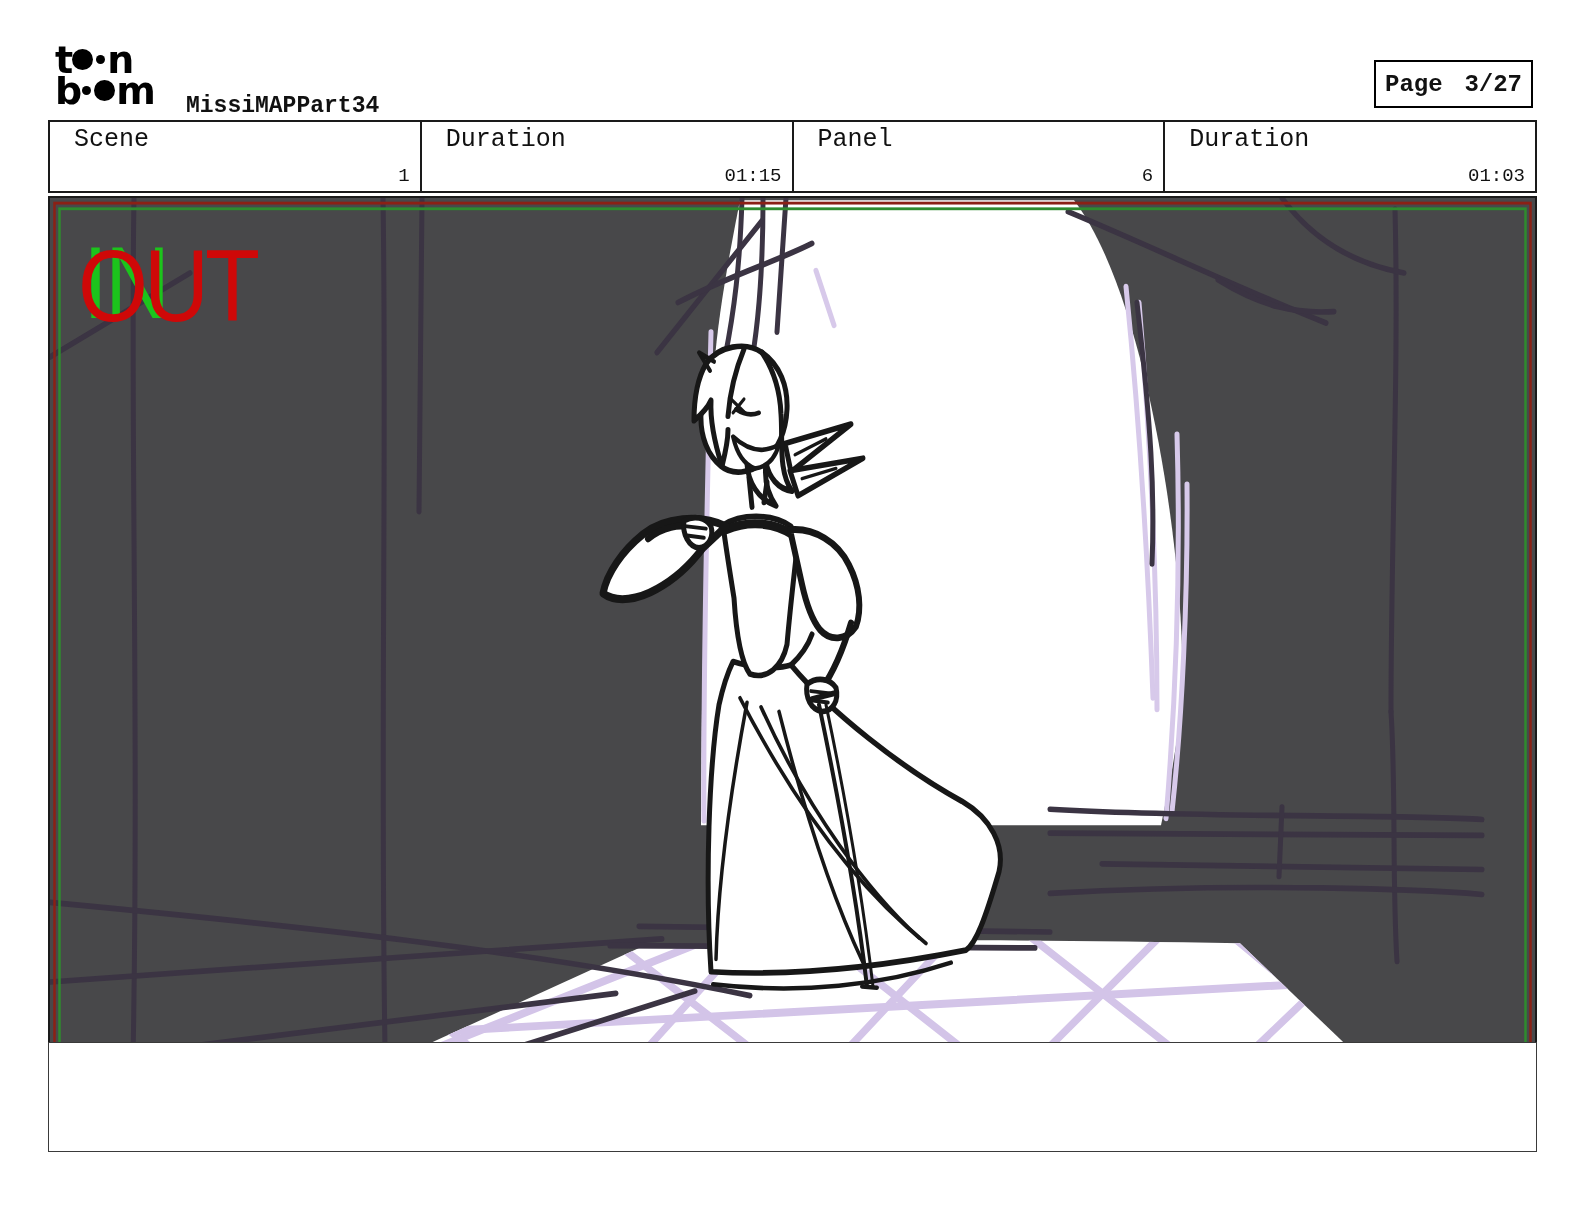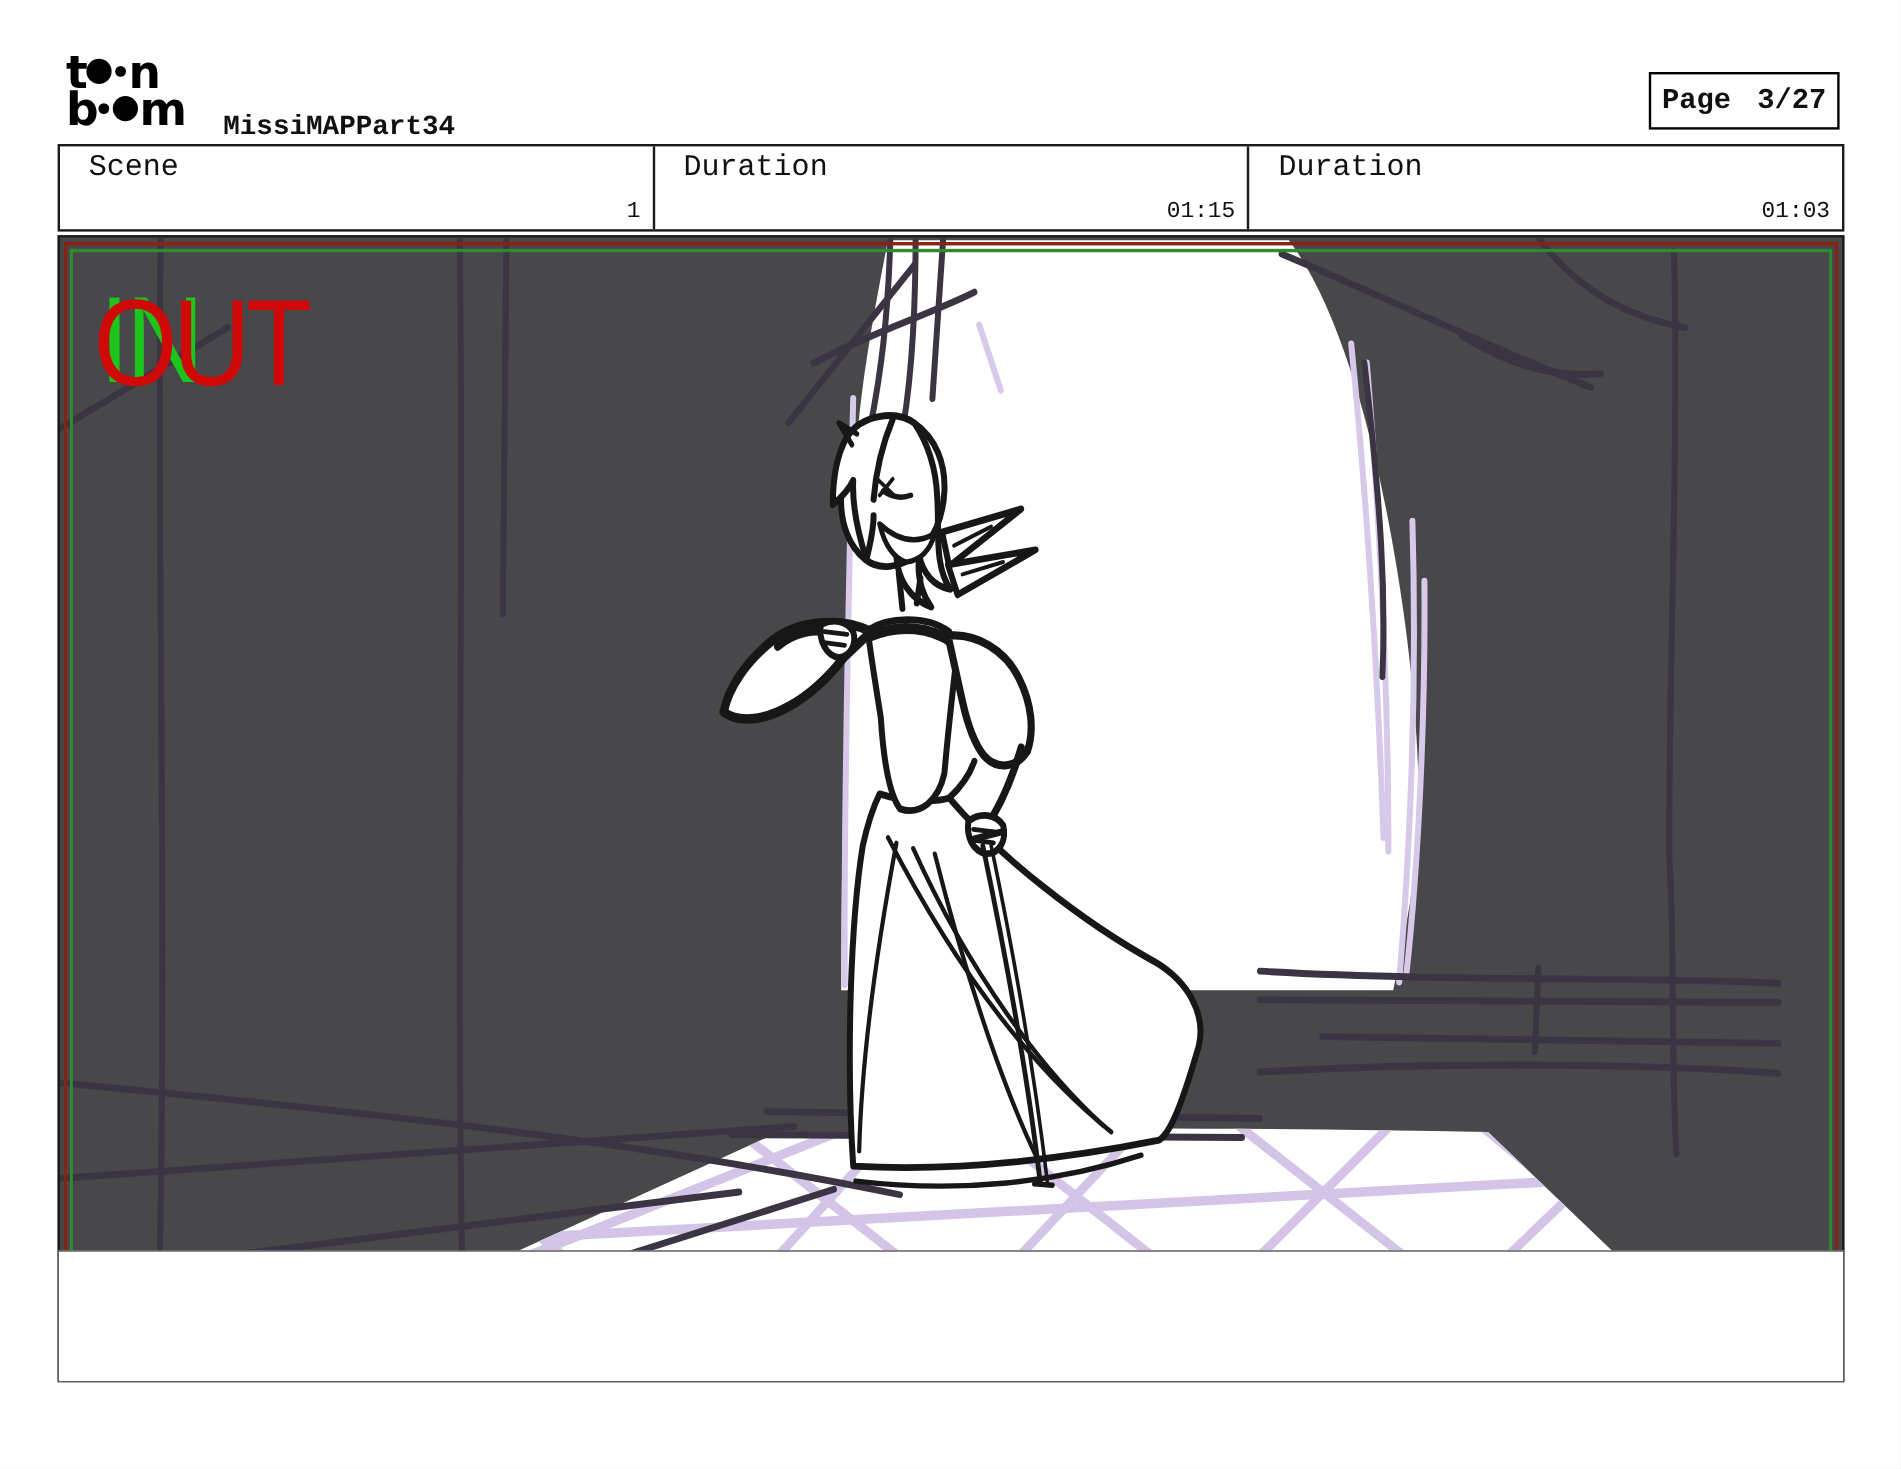--- a/index.html
+++ b/index.html
@@ -61,20 +61,24 @@
   </div>
 
   <div class="info-table">
     <div class="info-cell">
       <div class="info-label">Scene</div>
       <div class="info-value">1</div>
     </div>
     <div class="info-cell">
       <div class="info-label">Duration</div>
       <div class="info-value">01:15</div>
+    </div>
+    <div class="info-cell">
+      <div class="info-label">Panel</div>
+      <div class="info-value">6</div>
     </div>
     <div class="info-cell">
       <div class="info-label">Duration</div>
       <div class="info-value">01:03</div>
     </div>
   </div>
 
   <div class="board-panel">
     <svg viewBox="0 0 1485 837" preserveAspectRatio="none">
 

